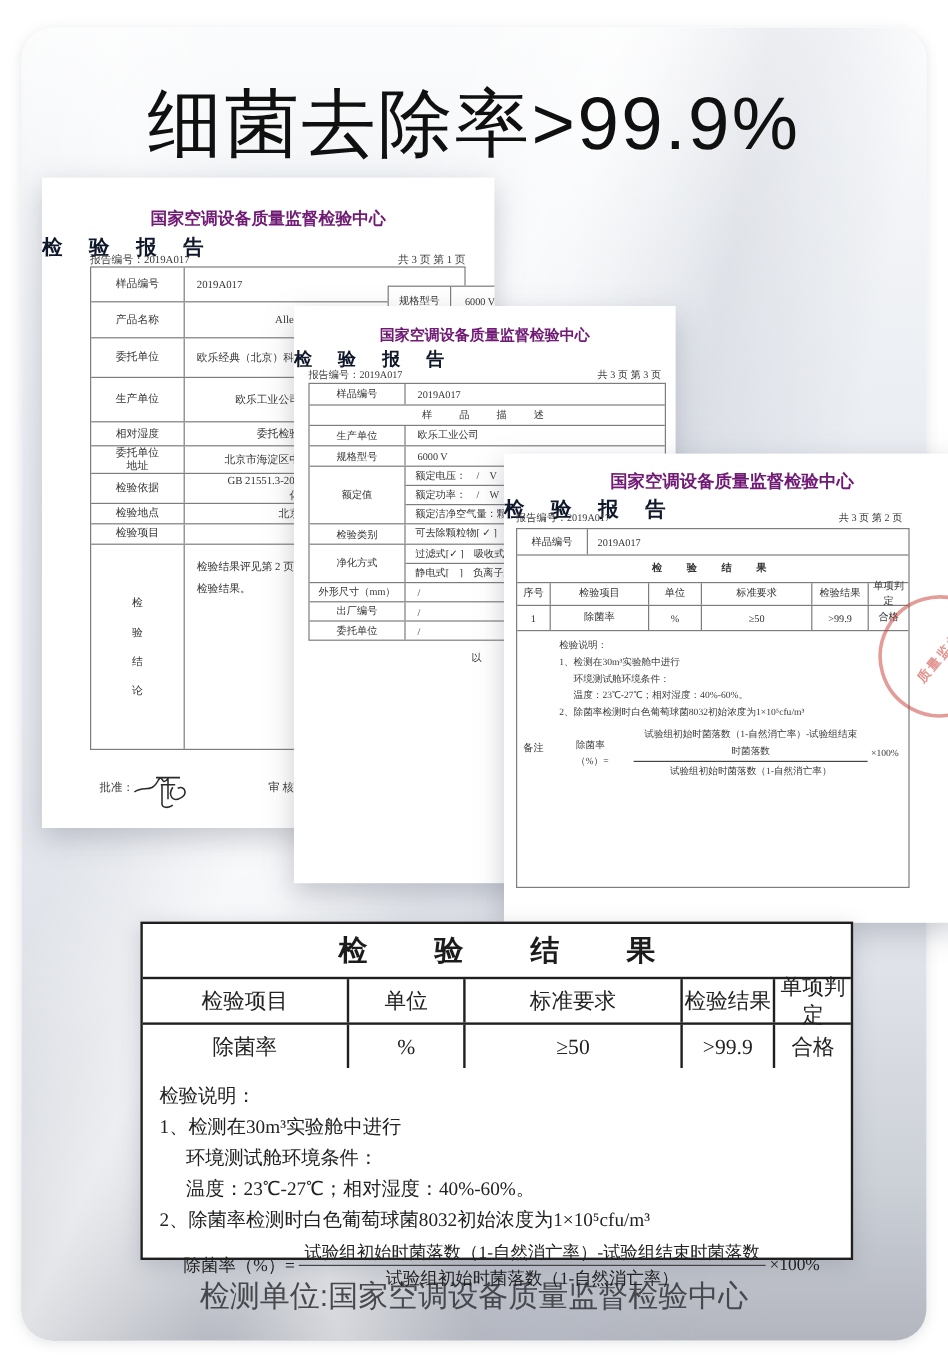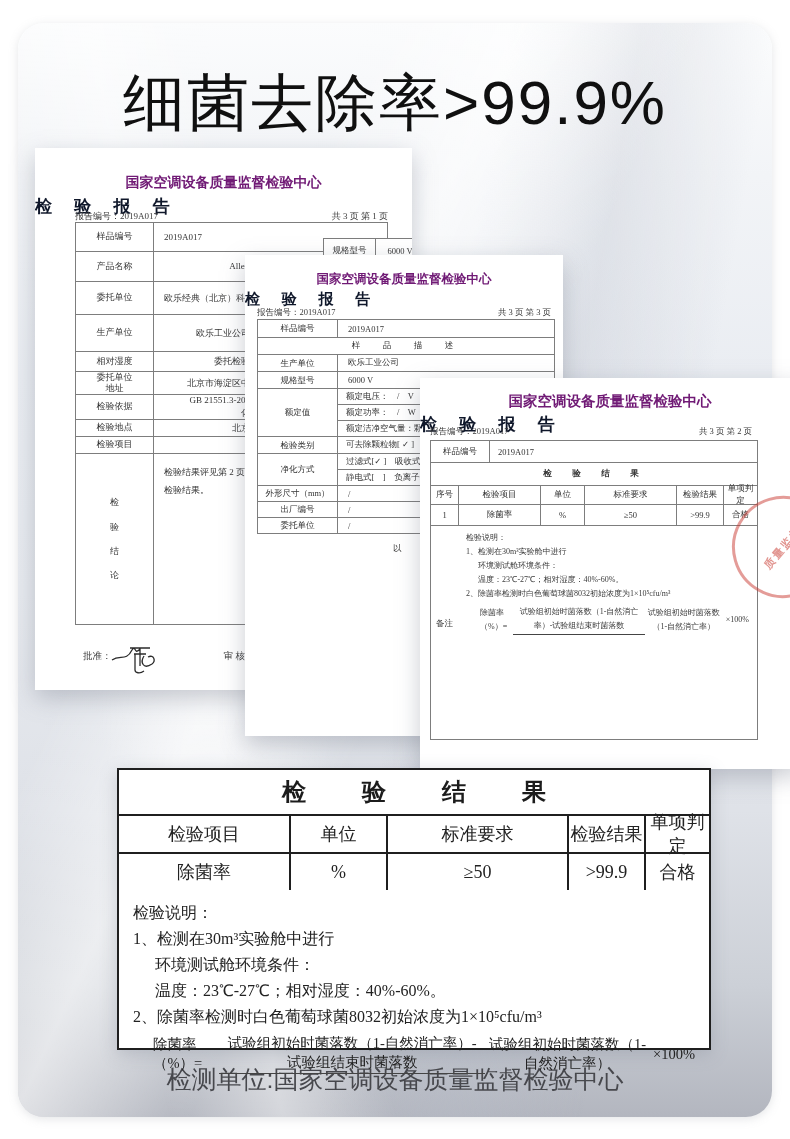--- a/index.html
+++ b/index.html
@@ -49,21 +49,21 @@
   .doc2 .dlabel{width:80px;font-size:8.5px;}
   .doc2 .dval,.doc2 .glines,.doc2 .spanrow,.doc2 .meta{font-size:8.5px;}
   .doc3 .meta{font-size:8.5px;}
 
   
   .t3row{display:flex;border-top:1px solid #7d7d7d;box-sizing:border-box;font-size:8.5px;}
   .t3row:first-child{border-top:none;}
   .t3c{display:flex;align-items:center;justify-content:center;border-left:1px solid #7d7d7d;box-sizing:border-box;text-align:center;}
   .t3c:first-child{border-left:none;}
   .notes3{font-size:8px;line-height:1.75;color:#3a3a3a;}
-  .frac{display:inline-flex;flex-direction:row;text-align:center;vertical-align:middle;margin:0 3px;}
+  .frac{display:inline-flex;flex-direction:column;text-align:center;vertical-align:middle;margin:0 3px;}
   .frac .num{border-bottom:1px solid #444;padding:0 5px 1px;}
   .frac .den{padding-top:1px;}
   .formula{display:flex;align-items:center;}
 
   
   .panel{position:absolute;left:99px;top:745px;width:594px;height:282px;background:#fff;z-index:4;
          border:2px solid #1f1f1f;box-sizing:border-box;box-shadow:0 4px 16px rgba(118,126,142,.3);}
   .bp-title{height:44px;display:flex;align-items:center;justify-content:center;font-size:24px;font-weight:600;
             letter-spacing:16px;color:#1c1c1c;padding-left:16px;}
   .bp-row{display:flex;border-top:2px solid #1f1f1f;box-sizing:border-box;height:38px;font-size:18px;color:#222;}

